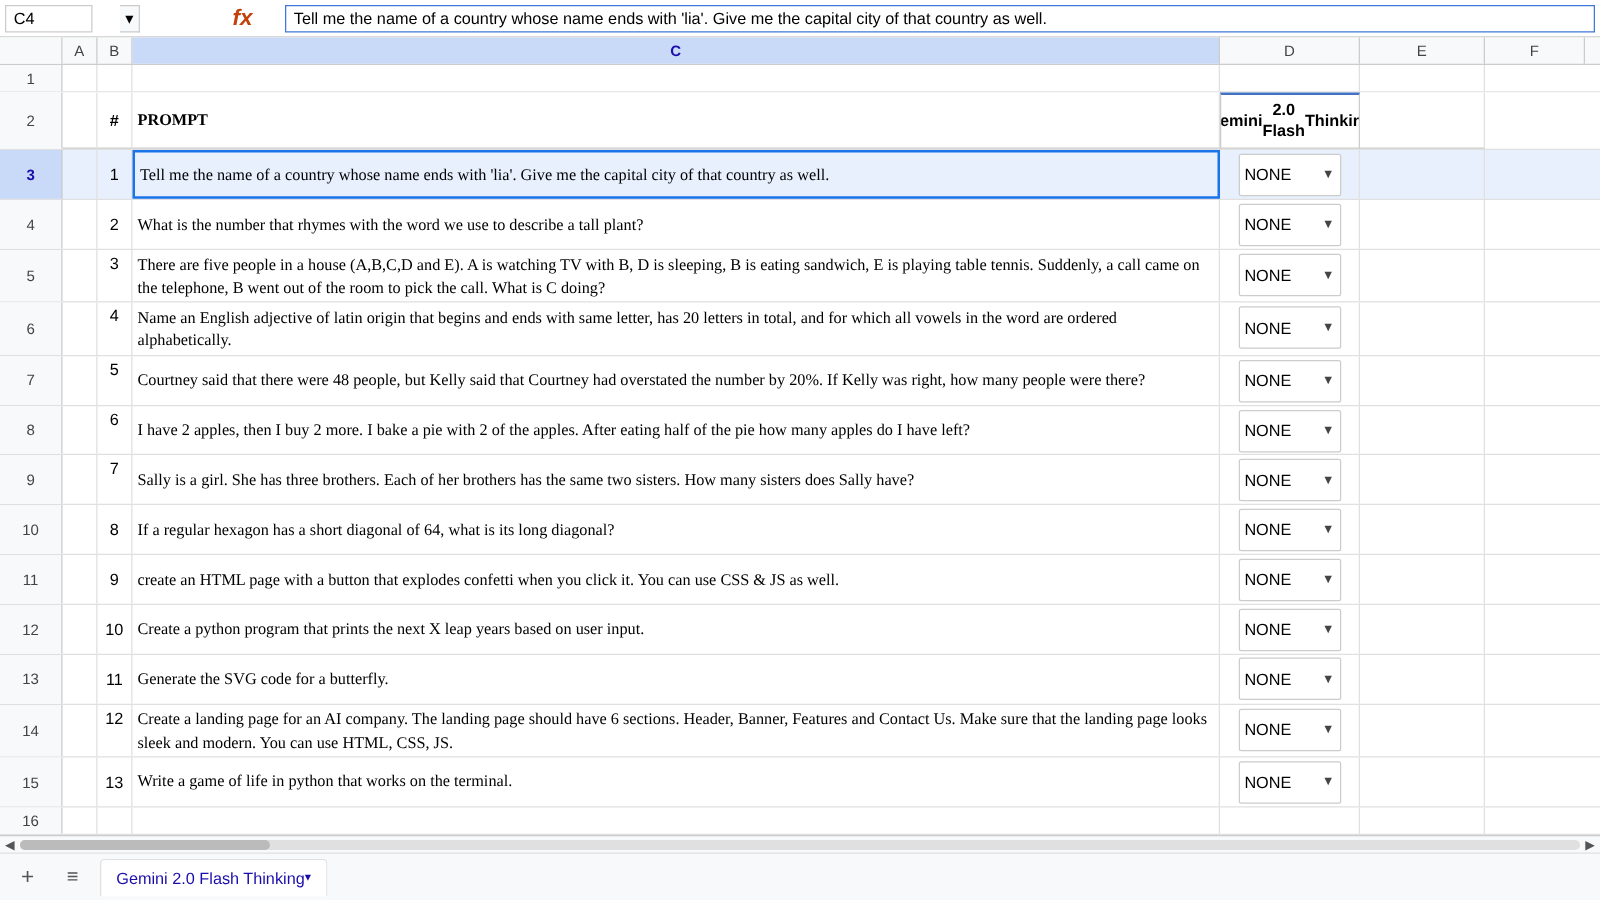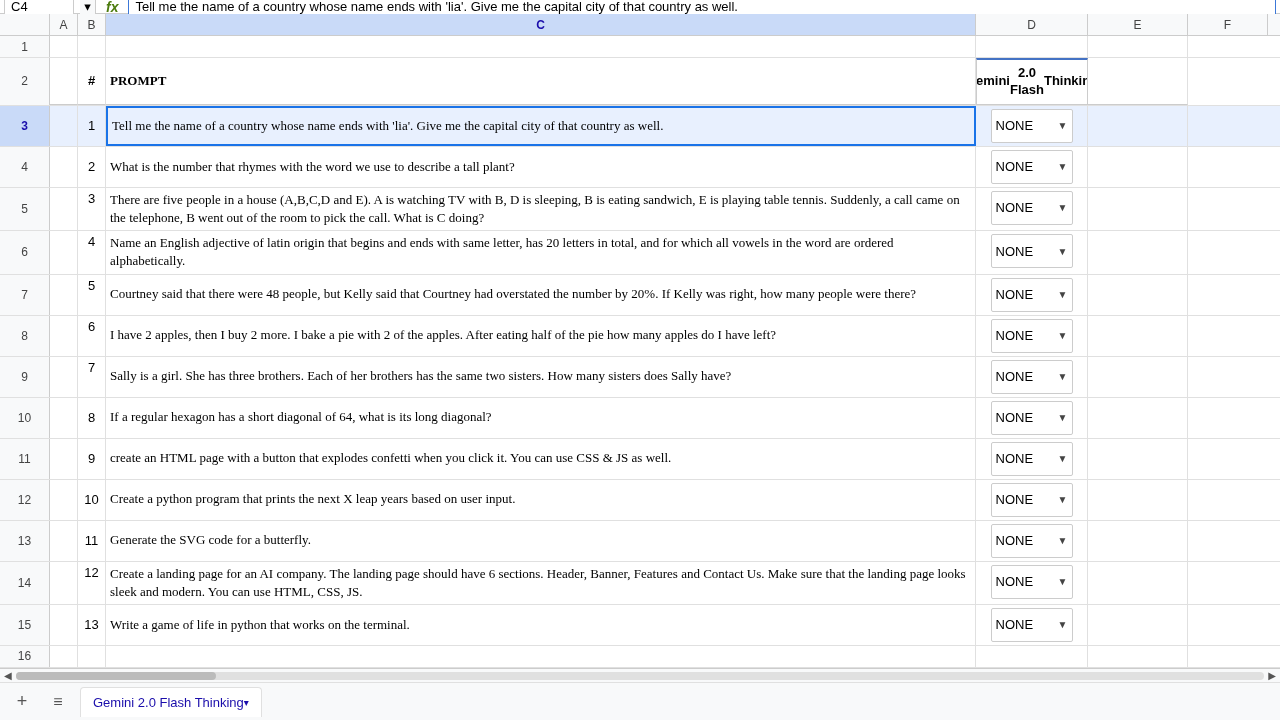--- a/index.html
+++ b/index.html
@@ -11,25 +11,25 @@
       width: 1280px;
       height: 720px;
       display: flex;
       flex-direction: column;
     }
 
     
     .formula-bar {
       display: flex;
       align-items: center;
-      height: 14px;
+      height: 30px;
       border-bottom: 1px solid #ccc;
       background: #fff;
       padding: 0 4px;
-      gap: 6px;
+      gap: 22px;
       flex-shrink: 0;
     }
     .cell-ref {
       width: 70px;
       height: 22px;
       border: 1px solid #ccc;
       padding: 2px 6px;
       font-size: 13px;
       display: flex;
       align-items: center;
@@ -40,25 +40,26 @@
       height: 22px;
       border: 1px solid #ccc;
       border-left: none;
       display: flex;
       align-items: center;
       justify-content: center;
       background: #f8f9fa;
       cursor: pointer;
     }
     .formula-icon {
-      color: #4d7c0f;
-      font-size: 14px;
+      color: #c2410c;
+      font-size: 18px;
       font-style: italic;
       font-weight: bold;
       padding: 0 4px;
+      margin-left: 48px;
     }
     .formula-content {
       flex: 1;
       height: 22px;
       border: 1px solid #3c78d8;
       padding: 2px 6px;
       font-size: 13px;
       display: flex;
       align-items: center;
       background: #fff;

